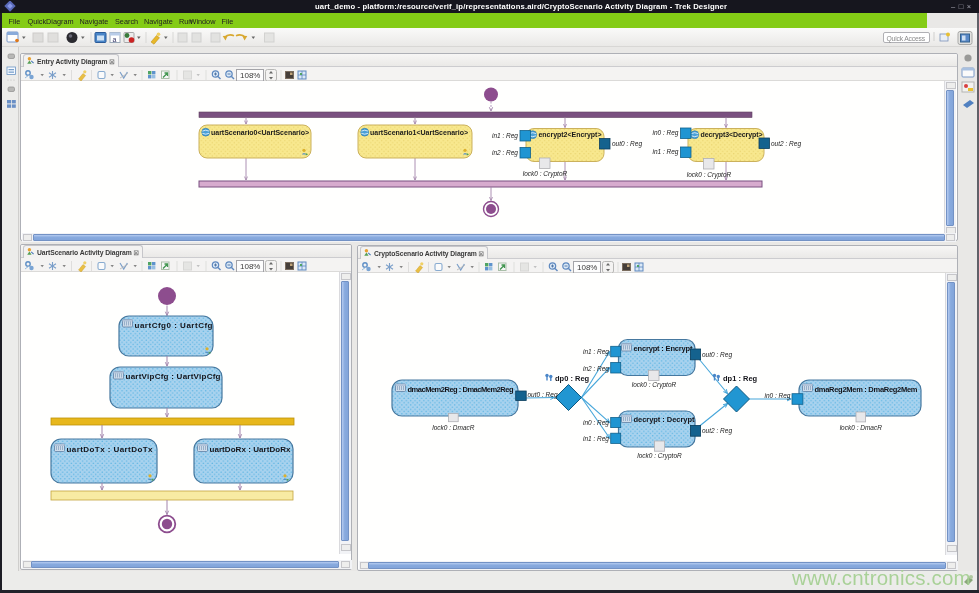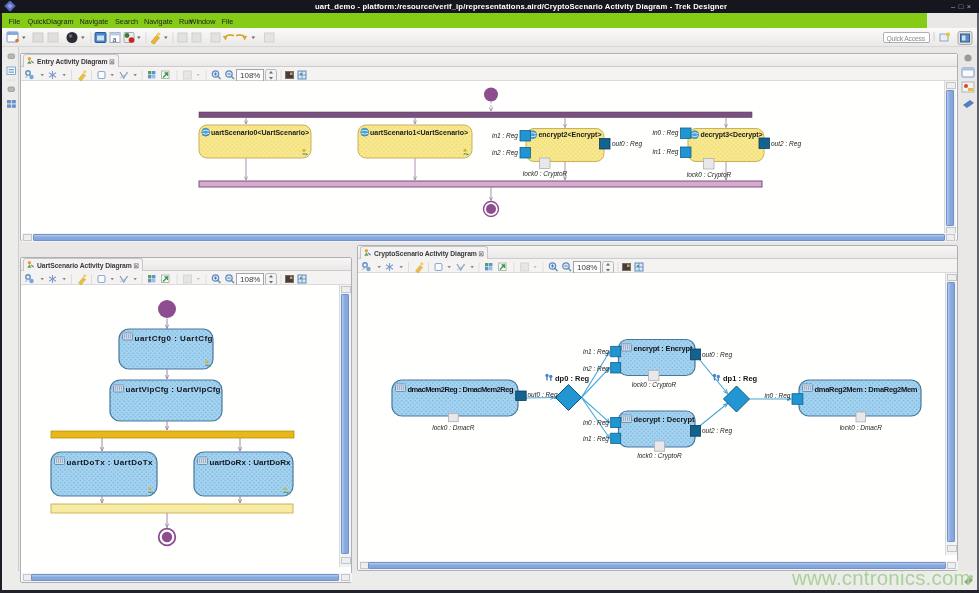--- a/index.html
+++ b/index.html
@@ -305,21 +305,21 @@
         <text x="749" y="65.5">out2 : Reg</text>
         <text x="687" y="96.5" text-anchor="middle">lock0 : CryptoR</text>
       </g>
       <rect x="177" y="101" width="563" height="6" fill="#d7abce" stroke="#7a5080" stroke-width="1"></rect>
       <line x1="469" y1="107" x2="469" y2="120.5" stroke="#a384ab" stroke-width=".9" marker-end="url(#aP)"></line>
       <circle cx="469" cy="129" r="7.5" fill="#fff" stroke="#8d4d8e" stroke-width="1.4"></circle>
       <circle cx="469" cy="129" r="5" fill="#8d4d8e"></circle>
     </svg>
   </div>
 
-  <div class="abs panel" id="pleft" style="left:20px;top:257px;width:332px;height:326px;padding-left:40px;">
+  <div class="abs panel" id="pleft" style="left:20px;top:244px;width:332px;height:326px;padding-left:40px;">
     <div class="tabrow"></div>
     <div class="tab">UartScenario Activity Diagram <span class="tabx">☒</span></div>
     <svg class="abs" style="left:5px;top:2px" width="10" height="10">
         <use href="#tabicon"></use>
       </svg>
     <div class="dtoolbar"></div>
     <svg class="abs" style="left:0px;top:14.5px" width="300" height="13">
         <use href="#dtb"></use>
       </svg>
     <div class="canvas" style="left:1px;top:27px;width:317px;height:287px;"></div>

